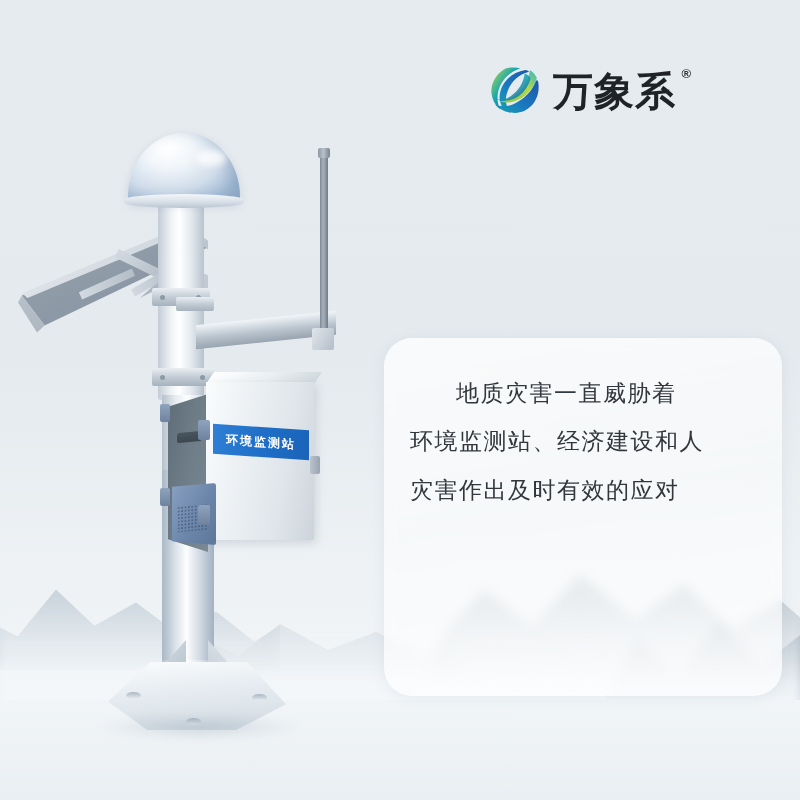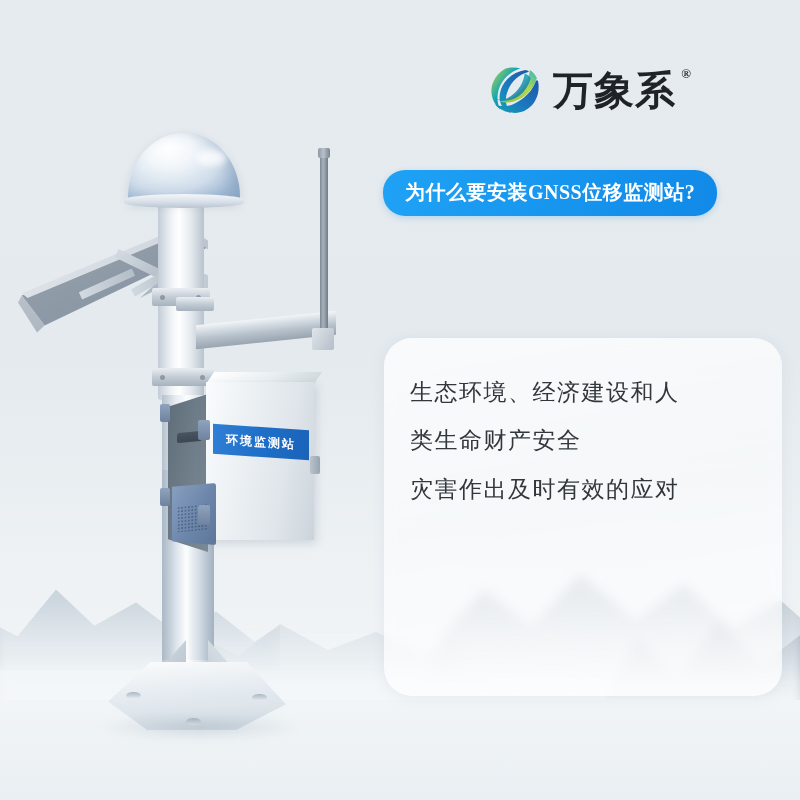--- a/index.html
+++ b/index.html
@@ -271,21 +271,21 @@
   .hole-l { left: 126px; top: 692px; }
   .hole-r { left: 252px; top: 694px; }
   .hole-b { left: 186px; top: 718px; }
   .equip-shadow {
     position: absolute; left: 96px; top: 714px; width: 208px; height: 26px;
     background: radial-gradient(ellipse at center, rgba(120,140,160,.28) 0%, rgba(120,140,160,0) 70%);
     filter: blur(4px);
   }
 
   
-  #content { position: absolute; left: 365px; top: 0; width: 435px; height: 728px; font-family: Liberation Serif, serif; }
+  #content { position: absolute; left: 365px; top: 0; width: 435px; height: 728px; }
 
   .brand { position: absolute; left: 122px; top: 63px; display: flex; align-items: center; gap: 10px; }
   .brand-mark { width: 56px; height: 56px; flex: 0 0 56px; }
   .brand-name {
     font-size: 40px;
     font-weight: 700;
     color: #1f2327;
     letter-spacing: 1px;
     line-height: 1;
     position: relative;
@@ -442,24 +442,23 @@
         <path d="M56 20c-4 12-14 22-26 27-7 3-15 3-21 0 5 6 13 10 23 10 15 0 27-13 27-29 0-3 0-5-1-8z" fill="url(#g2)"></path>
         <path d="M14 44c10 3 22 0 31-8 6-5 10-12 12-19-2-4-5-7-8-9-1 11-7 22-17 29-6 4-13 7-19 7h1z" fill="url(#g3)"></path>
         <path d="M8 40c8 5 19 4 28-2 7-5 12-13 14-21-2-2-4-4-7-5-1 10-7 20-16 26-6 4-13 5-19 2z" fill="url(#g1)" opacity=".85"></path>
       </svg>
       <div class="brand-name">
         <span>万象系</span>
         <span class="brand-tm">®</span>
       </div>
     </div>
 
-    <div class="badge">为什么要安装GNSS位移监测站?</div>
 
 
     <div class="panel"></div>
     <div class="panel-lines">
-      <div class="pline">生态环境、经济建设和人</div>
-      <div class="pline">类生命财产安全</div>
+      <div class="pline indent">地质灾害一直威胁着</div>
+      <div class="pline">环境监测站、经济建设和人</div>
       <div class="pline">灾害作出及时有效的应对</div>
     </div>
 
   </div>
 </div>
 
 </body></html>

